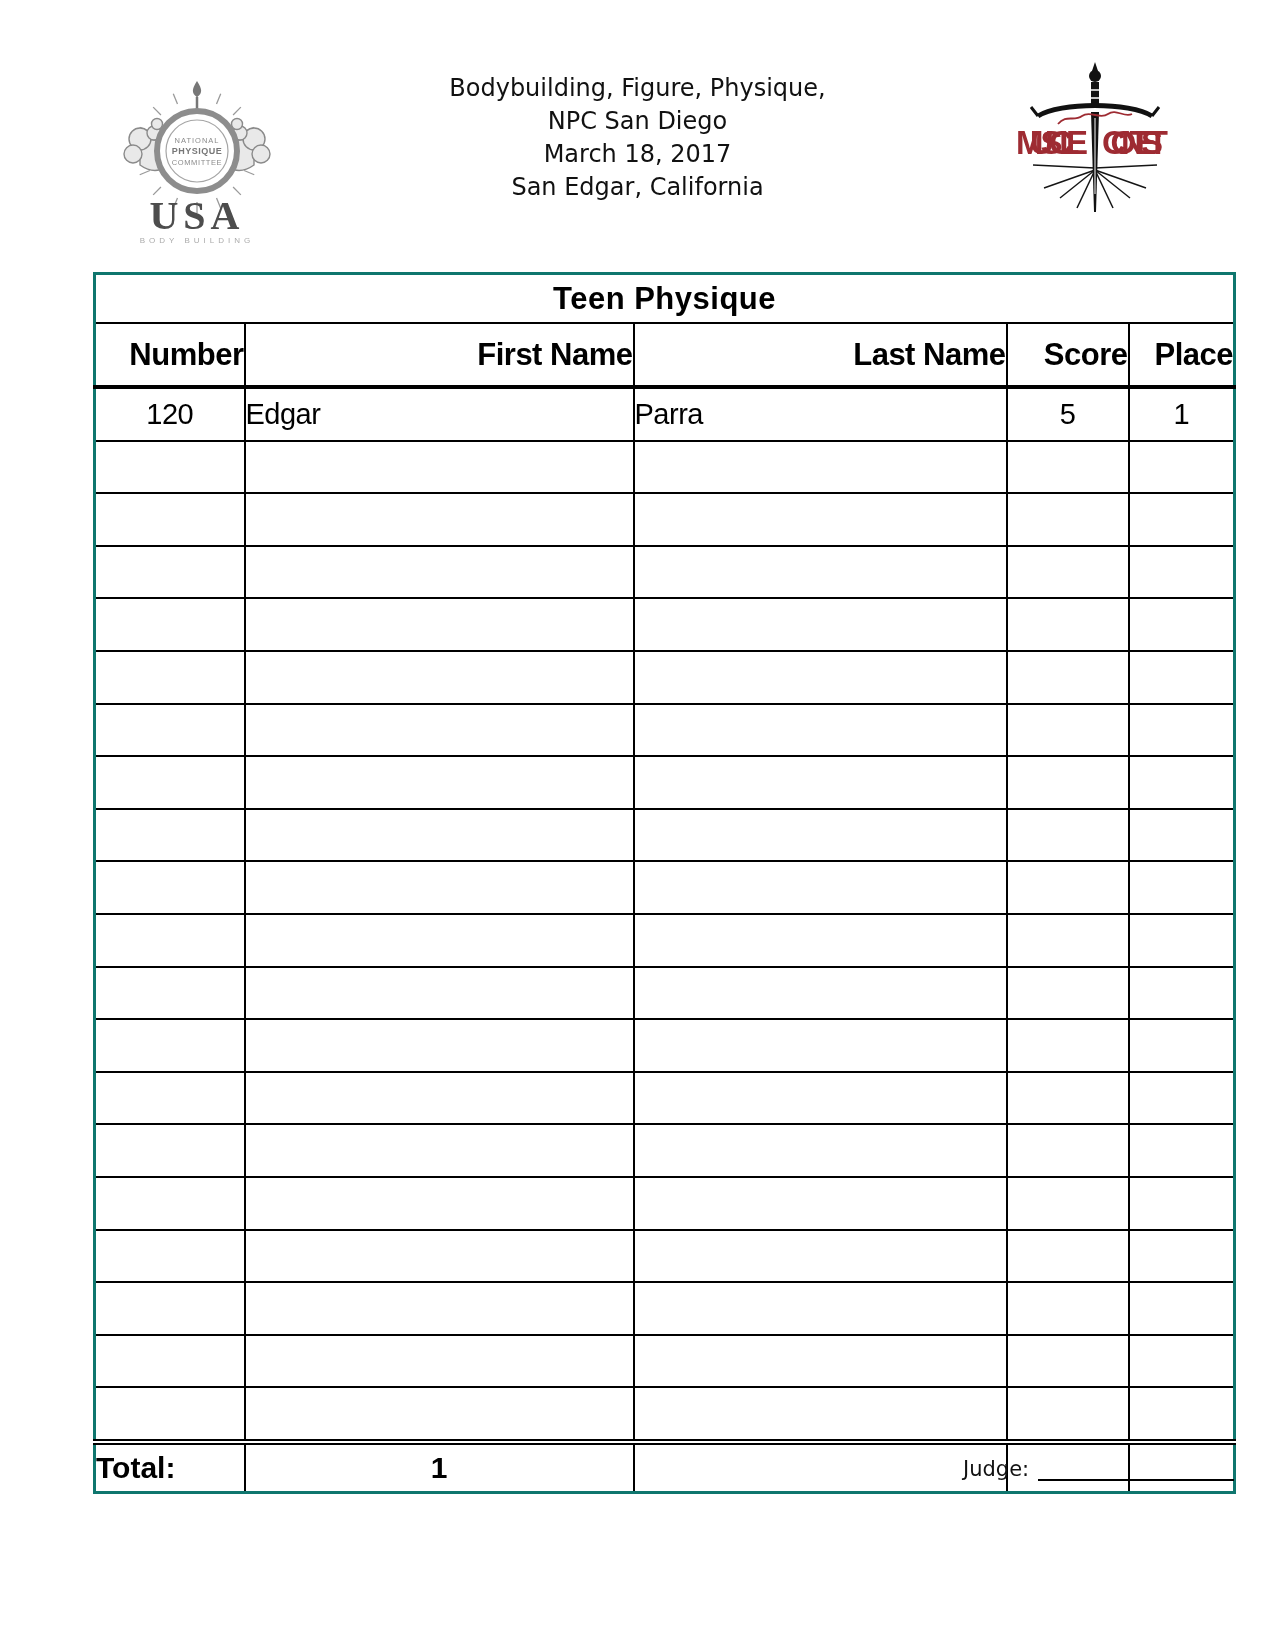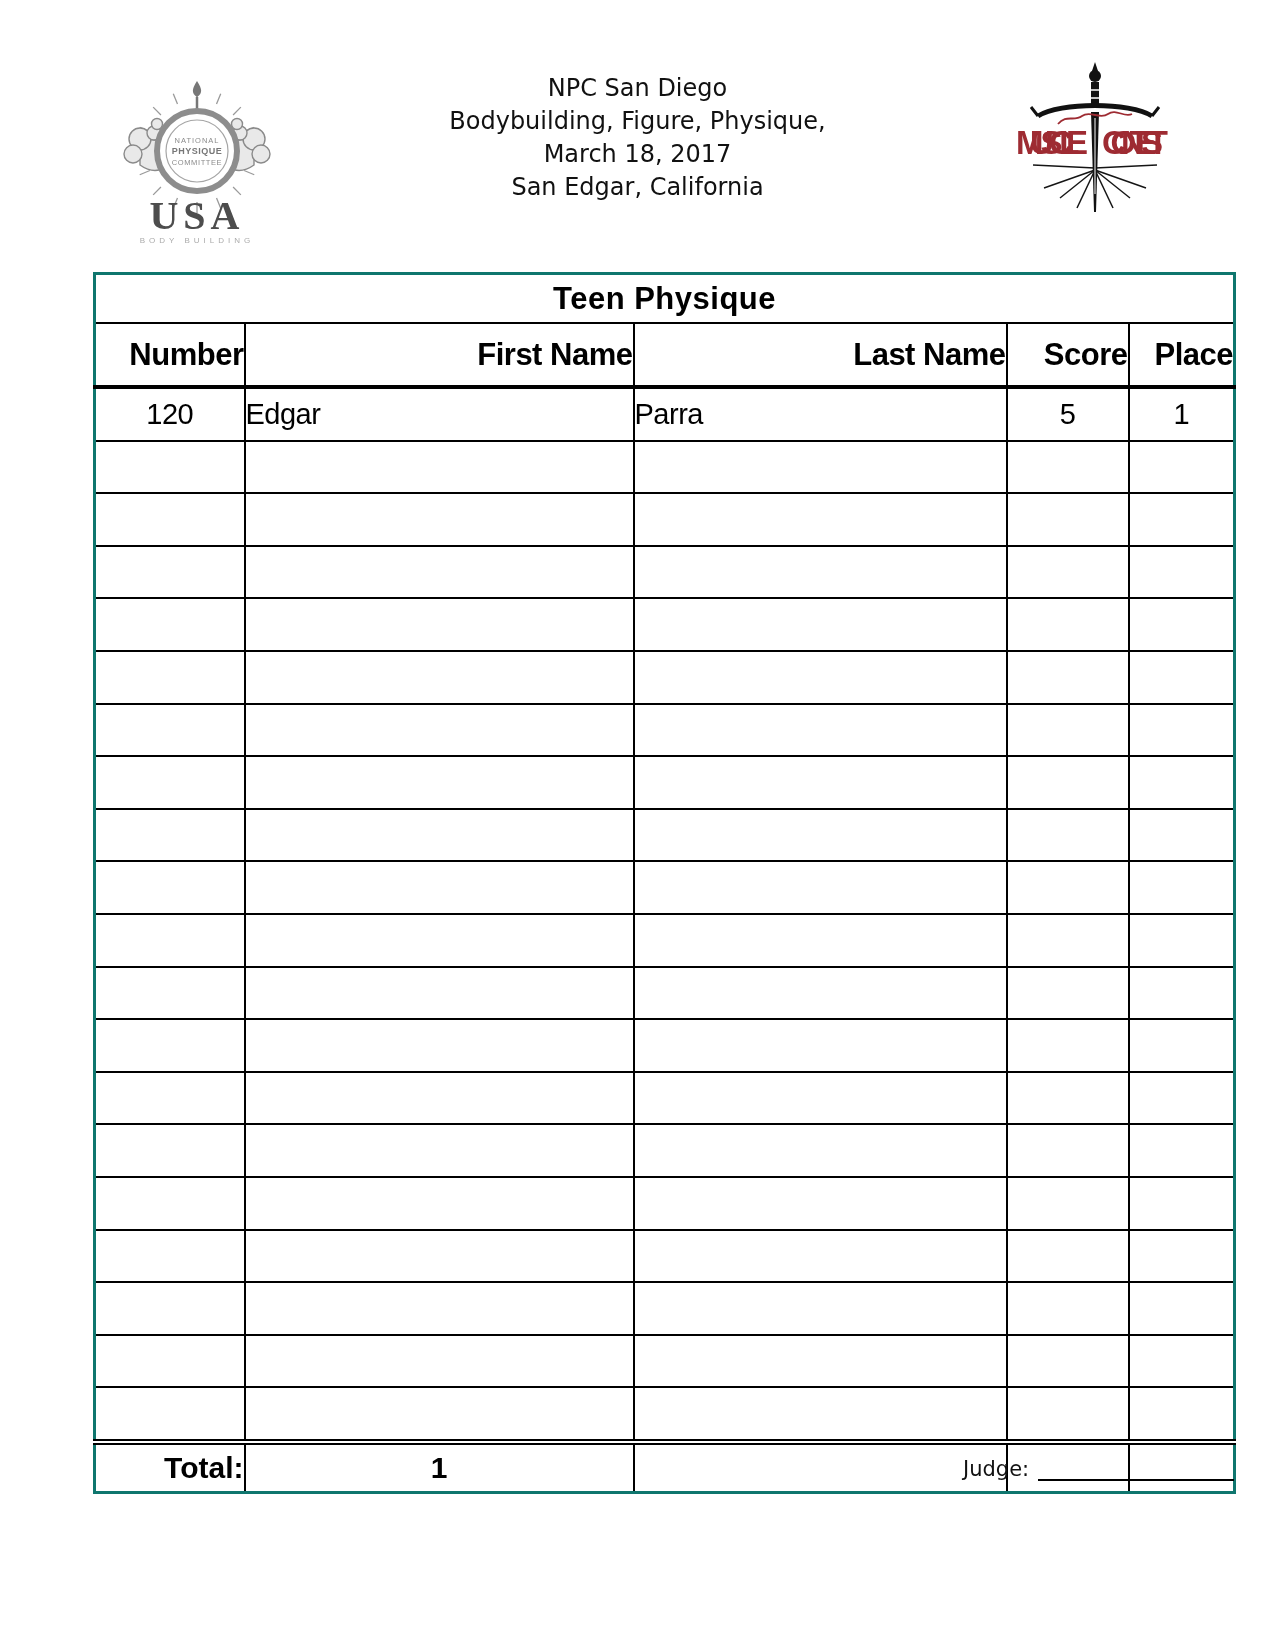--- a/index.html
+++ b/index.html
@@ -20,21 +20,21 @@
   .score-table{border:3px solid #0f766e;}
   .title-row td{height:45px;font-size:31px;font-weight:bold;text-align:center;
                 border-bottom:2px solid #000;letter-spacing:.5px;}
   .head-row th{height:61px;font-size:31px;font-weight:bold;text-align:right;
                border-bottom:4px solid #000;padding:0;letter-spacing:-.5px;}
   .drow td{height:50.6px;font-size:29px;padding:0;letter-spacing:-.5px;}
   td.c{text-align:center;}
   td.l{text-align:left;}
   .total-row td{height:46px;border-top:6px double #000;font-size:30px;
                 font-weight:bold;padding:0;}
-  .total-row td.l{padding-left:12px;text-align:right;}
+  .total-row td.l{}
 
   
   .judge{position:absolute;left:963px;top:1457px;font-size:21px;color:#111;
          display:flex;align-items:flex-end;}
   .judge-line{display:inline-block;width:196px;height:21px;margin-left:9px;
               border-bottom:2px solid #000;}
 </style>
 </head>
 <body>
 
@@ -88,22 +88,22 @@
       <circle cx="97" cy="96" r="31" fill="none" stroke="#a5a5a5" stroke-width="1.2"></circle>
       <text x="97" y="88" text-anchor="middle" font-size="7.5" letter-spacing="1" fill="#8b8b8b" font-family="Liberation Sans,sans-serif">NATIONAL</text>
       <text x="97" y="99" text-anchor="middle" font-size="9" font-weight="bold" letter-spacing="0.5" fill="#777" font-family="Liberation Sans,sans-serif">PHYSIQUE</text>
       <text x="97" y="110" text-anchor="middle" font-size="7.5" letter-spacing="0.6" fill="#8b8b8b" font-family="Liberation Sans,sans-serif">COMMITTEE</text>
     </g>
     <text x="97" y="174" text-anchor="middle" font-size="40" font-weight="bold" letter-spacing="5" fill="#4d4d4d" font-family="Liberation Serif,serif">USA</text>
     <text x="97" y="188" text-anchor="middle" font-size="8" letter-spacing="4" fill="#ababab" font-family="Liberation Sans,sans-serif">BODY BUILDING</text>
   </svg>
 
   <div class="event-title">
+    <div>Bodybuilding, Figure, Physique,</div>
     <div>NPC San Diego</div>
-    <div>Bodybuilding, Figure, Physique,</div>
     <div>March 18, 2017</div>
     <div>San Edgar, California</div>
   </div>
 
   <svg class="mc-logo" viewBox="0 0 190 165">
     <g stroke="#151515" stroke-width="1.5">
       <line x1="95" y1="106" x2="33" y2="103"></line>
       <line x1="95" y1="106" x2="157" y2="103"></line>
       <line x1="95" y1="108" x2="44" y2="126"></line>
       <line x1="95" y1="108" x2="146" y2="126"></line>

